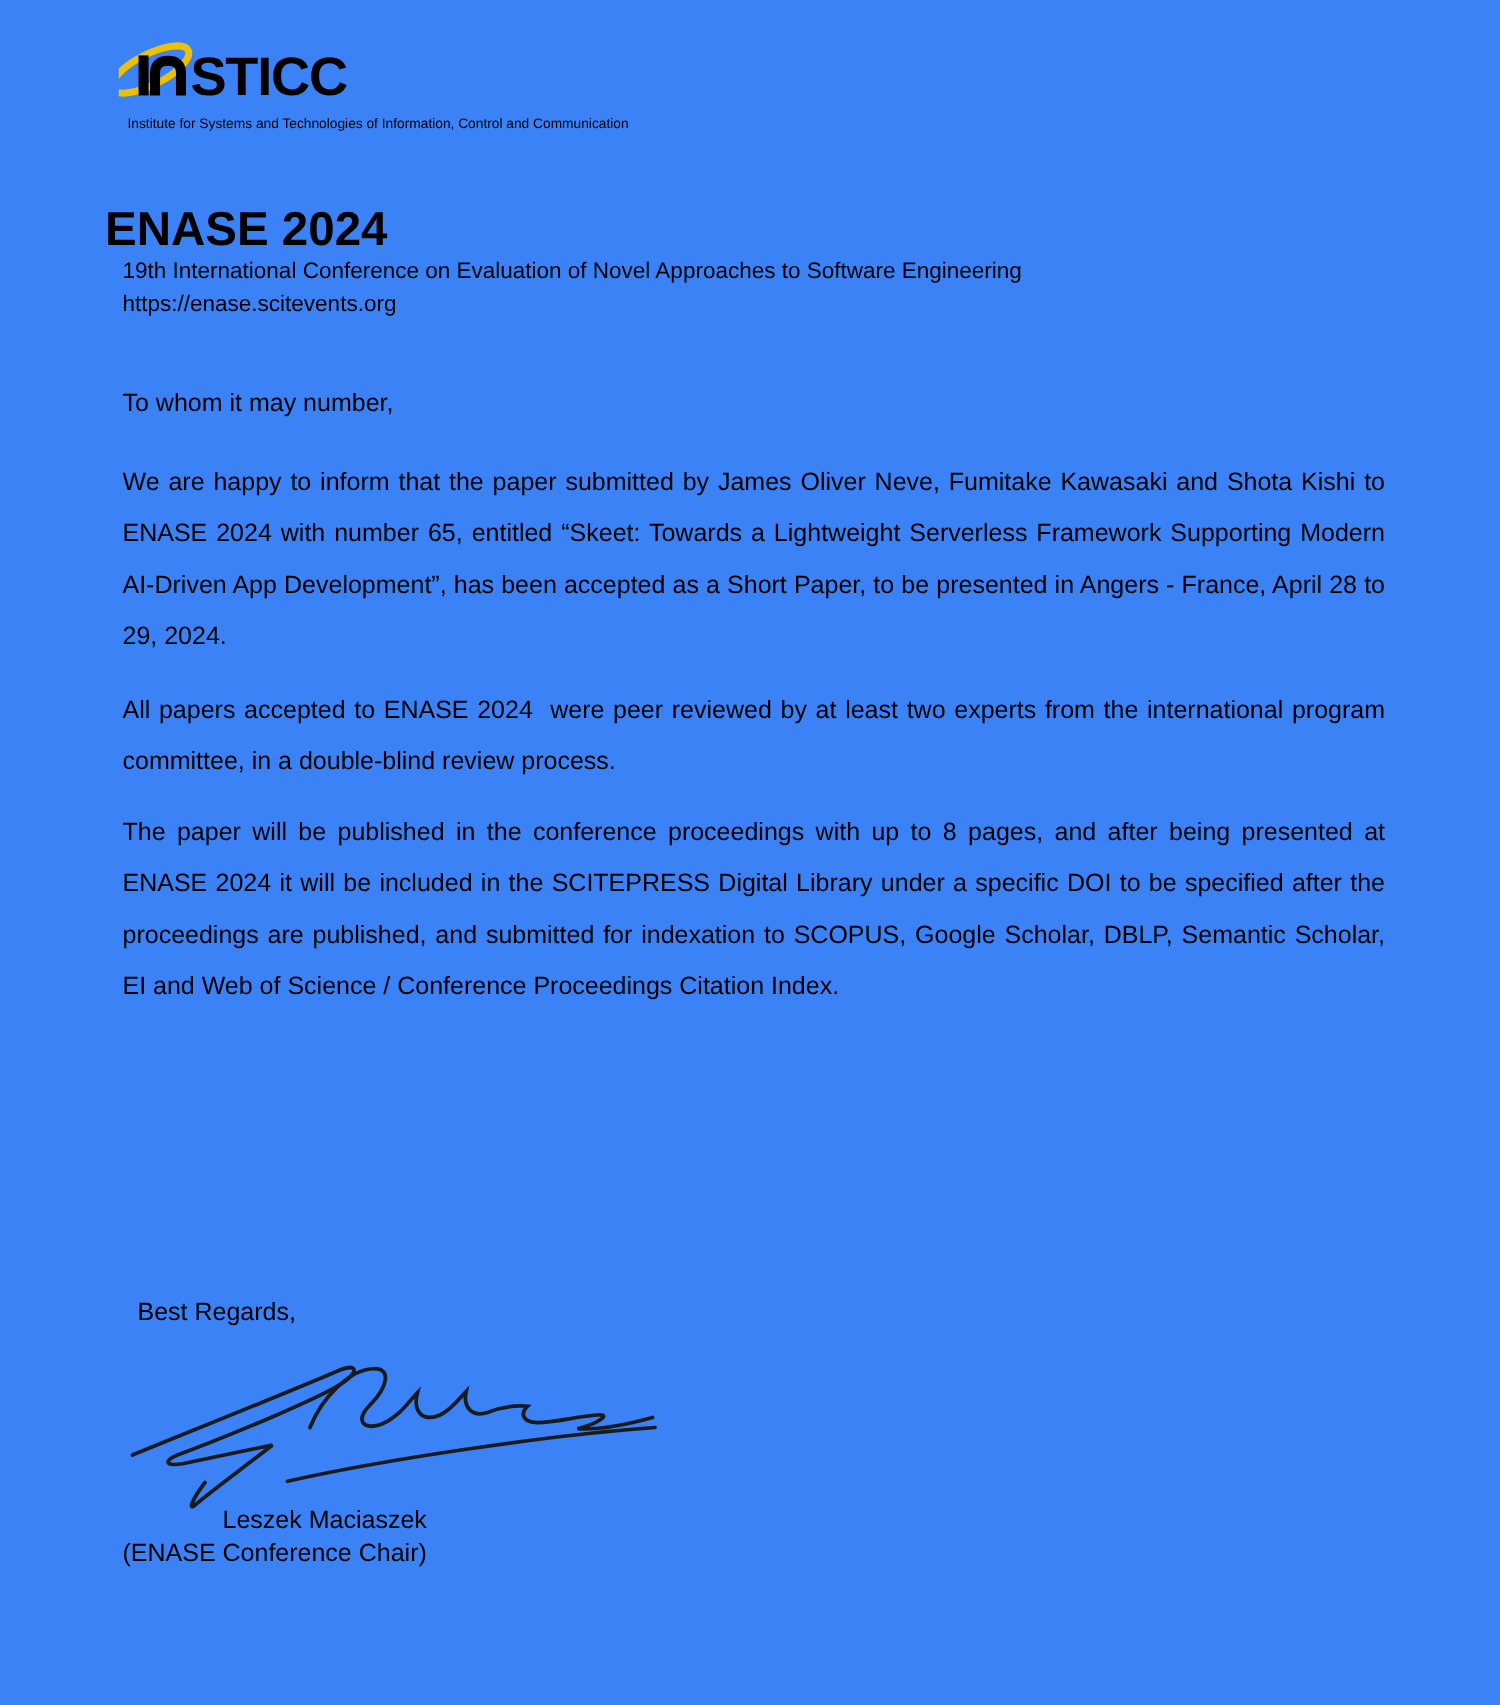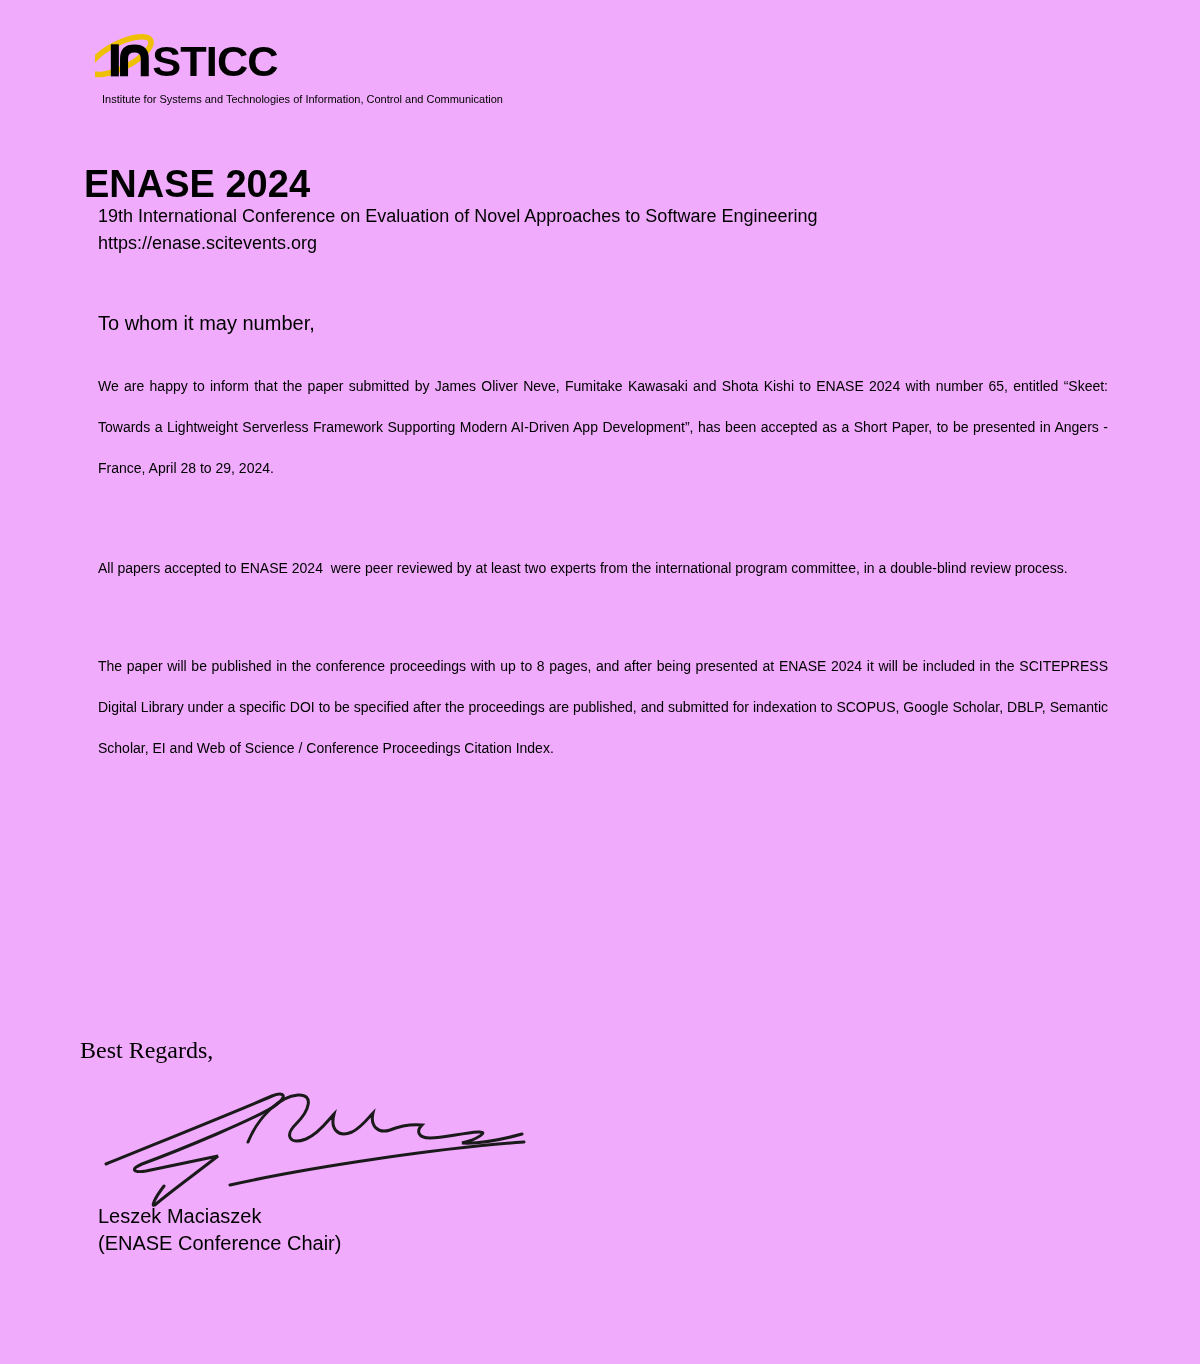--- a/index.html
+++ b/index.html
@@ -1,21 +1,21 @@
 <!DOCTYPE html>
 <html><head>
 <meta charset="utf-8">
 <style>
   html, body { margin: 0; padding: 0; background: #ffffff; }
   * { box-sizing: border-box; }
   .page {
     position: relative;
     width: 1200px;
     height: 1364px;
-    background: #f0abfc;
+    background: #3b82f6;
     color: #000000;
     font-family: "Liberation Sans", sans-serif;
     overflow: hidden;
   }
 
   
   .logo-svg { position: absolute; left: 95px; top: 33px; }
   .org-name {
     position: absolute; left: 102px; top: 88px;
     font-size: 11px; line-height: 22px; color: #000;
@@ -37,37 +37,37 @@
     font-size: 18px; font-weight: normal; line-height: 27px;
   }
 
   
   .salutation {
     position: absolute; left: 98px; top: 311px;
     font-size: 20px; line-height: 24px;
   }
   .para {
     position: absolute; left: 98px; width: 1010px;
-    font-size: 14px; line-height: 41px;
+    font-size: 20px; line-height: 41px;
     text-align: justify; margin: 0;
   }
   .para-1 { top: 366px; }
   .para-2 { top: 548px; }
   .para-3 { top: 646px; }
 
   .closing {
-    position: absolute; left: 80px; top: 1038px;
-    font-size: 24px; line-height: 24px; font-family: Liberation Serif, serif;
+    position: absolute; left: 110px; top: 1038px;
+    font-size: 20px; line-height: 24px;
   }
 
   .signature-svg { position: absolute; left: 100px; top: 1080px; }
 
   .signer {
     position: absolute; left: 98px; top: 1203px;
-    font-size: 20px; line-height: 27px;
+    font-size: 20px; line-height: 27px; text-align: right;
   }
 </style>
 </head>
 <body>
 
 <div class="page">
 
   <svg class="logo-svg" width="190" height="49" viewBox="0 0 200 52" aria-label="INSTICC">
     <ellipse cx="26" cy="24" rx="36" ry="13" fill="none" stroke-width="6" transform="rotate(-27 26 24)" stroke="#EFBF04"></ellipse>
     <rect x="16" y="12" width="8.5" height="34" fill="#000000"></rect>

